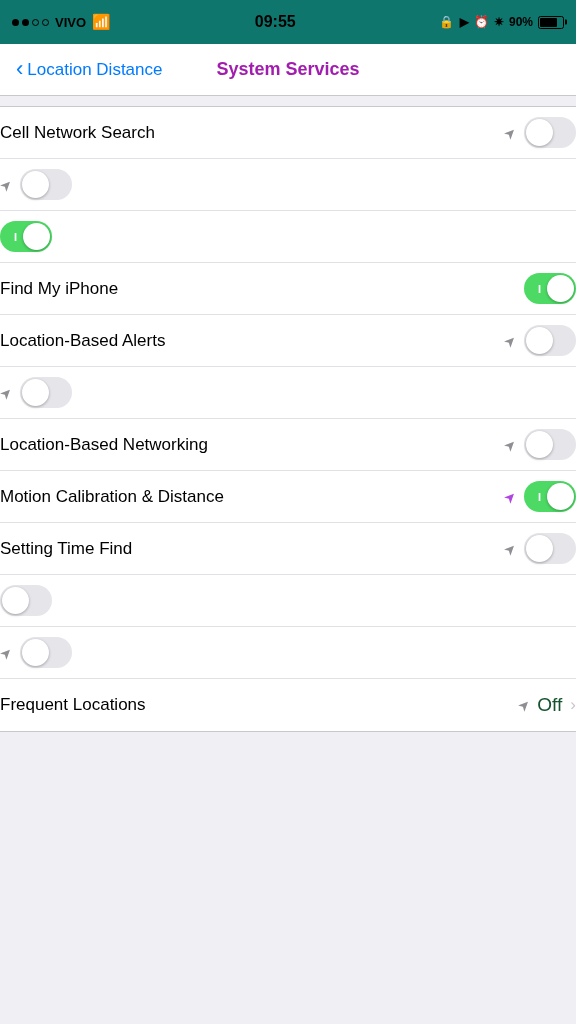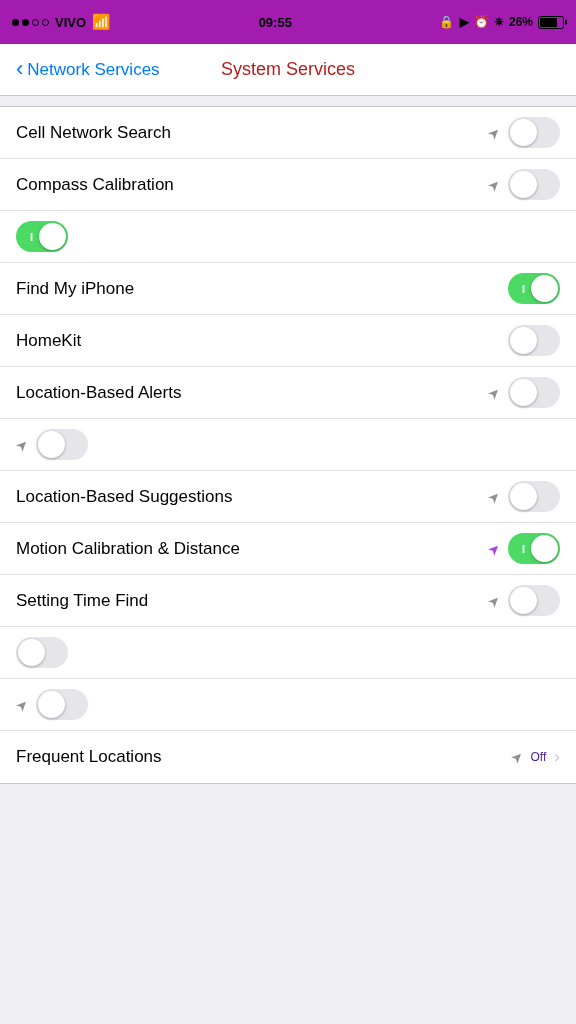--- a/index.html
+++ b/index.html
@@ -8,21 +8,21 @@
       width: 576px;
       min-height: 1024px;
       background: #efeff4;
       font-family: -apple-system, 'Helvetica Neue', Helvetica, Arial, sans-serif;
       font-size: 17px;
       color: #000;
     }
 
     
     .status-bar {
-      background: #a21caf;
+      background: #0f766e;
       height: 44px;
       display: flex;
       align-items: center;
       justify-content: space-between;
       padding: 8px 12px;
       font-size: 13px;
       font-weight: 600;
     }
     .status-left {
       display: flex;
@@ -36,21 +36,21 @@
       width: 7px; height: 7px;
       border-radius: 50%;
       background: #000;
     }
     .dot.empty {
       background: transparent;
       border: 1.5px solid #000;
     }
     .status-carrier { font-size: 13px; font-weight: 600; }
     .wifi-icon { font-size: 15px; }
-    .status-center { font-size: 13px; font-weight: 600; }
+    .status-center { font-size: 16px; font-weight: 600; }
     .status-right {
       display: flex; align-items: center; gap: 5px; font-size: 12px;
     }
     .battery-block {
       display: flex; align-items: center; gap: 2px;
     }
     .battery-shell {
       width: 26px; height: 13px;
       border: 1.5px solid #000;
       border-radius: 2.5px;
@@ -91,37 +91,37 @@
     .back-chevron {
       font-size: 22px;
       font-weight: 300;
       line-height: 1;
       margin-top: -2px;
     }
     .nav-title {
       position: absolute;
       left: 50%; transform: translateX(-50%);
       font-size: 18px;
-      font-weight: 400;
-      color: #b91c1c;
+      font-weight: 700;
+      color: #a21caf;
       white-space: nowrap;
     }
 
     
     .settings-section {
       margin-top: 10px;
       background: #fff;
       border-top: 1px solid #c8c7cc;
       border-bottom: 1px solid #c8c7cc;
     }
     .settings-row {
       display: flex;
       align-items: center;
       justify-content: space-between;
-      padding: 0 16px;
+      padding: 0 0;
       height: 52px;
       border-bottom: 1px solid #e0e0e5;
       background: #fff;
     }
     .settings-row:last-child {
       border-bottom: none;
     }
     .row-left {
       display: flex; align-items: center; gap: 0;
       font-size: 17px;
@@ -166,22 +166,22 @@
       font-weight: 600;
       color: #fff;
     }
     .toggle.on .toggle-label {
       left: 14px;
       transform: translateY(-50%);
     }
 
     
     .off-text {
-      color: #4c1d95;
-      font-size: 12px;
+      color: #14532d;
+      font-size: 19px;
     }
     .chevron-right {
       color: #c7c7cc;
       font-size: 17px;
       font-weight: 300;
     }
   </style>
 </head>
 <body>
 
@@ -195,49 +195,48 @@
     </div>
     <span class="status-carrier">VIVO</span>
     <span class="wifi-icon">📶</span>
   </div>
   <div class="status-center">09:55</div>
   <div class="status-right">
     <span>🔒</span>
     <span style="font-size:12px;">▶</span>
     <span>⏰</span>
     <span>✷</span>
-    <span>26%</span>
+    <span>90%</span>
     <div class="battery-block">
       <div class="battery-shell">
         <div class="battery-fill"></div>
       </div>
     </div>
   </div>
 </div>
 
 <div class="nav-bar">
   <div class="back-btn">
     <span class="back-chevron">‹</span>
-    <span>Network Services</span>
+    <span>Location Distance</span>
   </div>
   <div class="nav-title">System Services</div>
 </div>
 
 <div class="settings-section" id="settings-list">
 <div class="settings-row">
       <div class="row-left">Cell Network Search</div>
       <div class="row-right">
         <span style="font-size: 14px; color: rgb(142, 142, 147); transform: rotate(-45deg); display: inline-block;">➤</span>
         <div class="toggle">
           <div class="toggle-knob"></div>
         </div>
       </div>
     </div>
     <div class="settings-row">
-      <div class="row-left">Compass Calibration</div>
       <div class="row-right">
         <span style="font-size: 14px; color: rgb(142, 142, 147); transform: rotate(-45deg); display: inline-block;">➤</span>
         <div class="toggle">
           <div class="toggle-knob"></div>
         </div>
       </div>
     </div>
     <div class="settings-row">
       <div class="row-right">
         <div class="toggle on">
@@ -249,46 +248,38 @@
     <div class="settings-row">
       <div class="row-left">Find My iPhone</div>
       <div class="row-right">
         <div class="toggle on">
           <span class="toggle-label">I</span>
           <div class="toggle-knob"></div>
         </div>
       </div>
     </div>
     <div class="settings-row">
-      <div class="row-left">HomeKit</div>
-      <div class="row-right">
-        <div class="toggle">
-          <div class="toggle-knob"></div>
-        </div>
-      </div>
-    </div>
-    <div class="settings-row">
       <div class="row-left">Location-Based Alerts</div>
       <div class="row-right">
         <span style="font-size: 14px; color: rgb(142, 142, 147); transform: rotate(-45deg); display: inline-block;">➤</span>
         <div class="toggle">
           <div class="toggle-knob"></div>
         </div>
       </div>
     </div>
     <div class="settings-row">
       <div class="row-right">
         <span style="font-size: 14px; color: rgb(142, 142, 147); transform: rotate(-45deg); display: inline-block;">➤</span>
         <div class="toggle">
           <div class="toggle-knob"></div>
         </div>
       </div>
     </div>
     <div class="settings-row">
-      <div class="row-left">Location-Based Suggestions</div>
+      <div class="row-left">Location-Based Networking</div>
       <div class="row-right">
         <span style="font-size: 14px; color: rgb(142, 142, 147); transform: rotate(-45deg); display: inline-block;">➤</span>
         <div class="toggle">
           <div class="toggle-knob"></div>
         </div>
       </div>
     </div>
     <div class="settings-row">
       <div class="row-left">Motion Calibration &amp; Distance</div>
       <div class="row-right">

